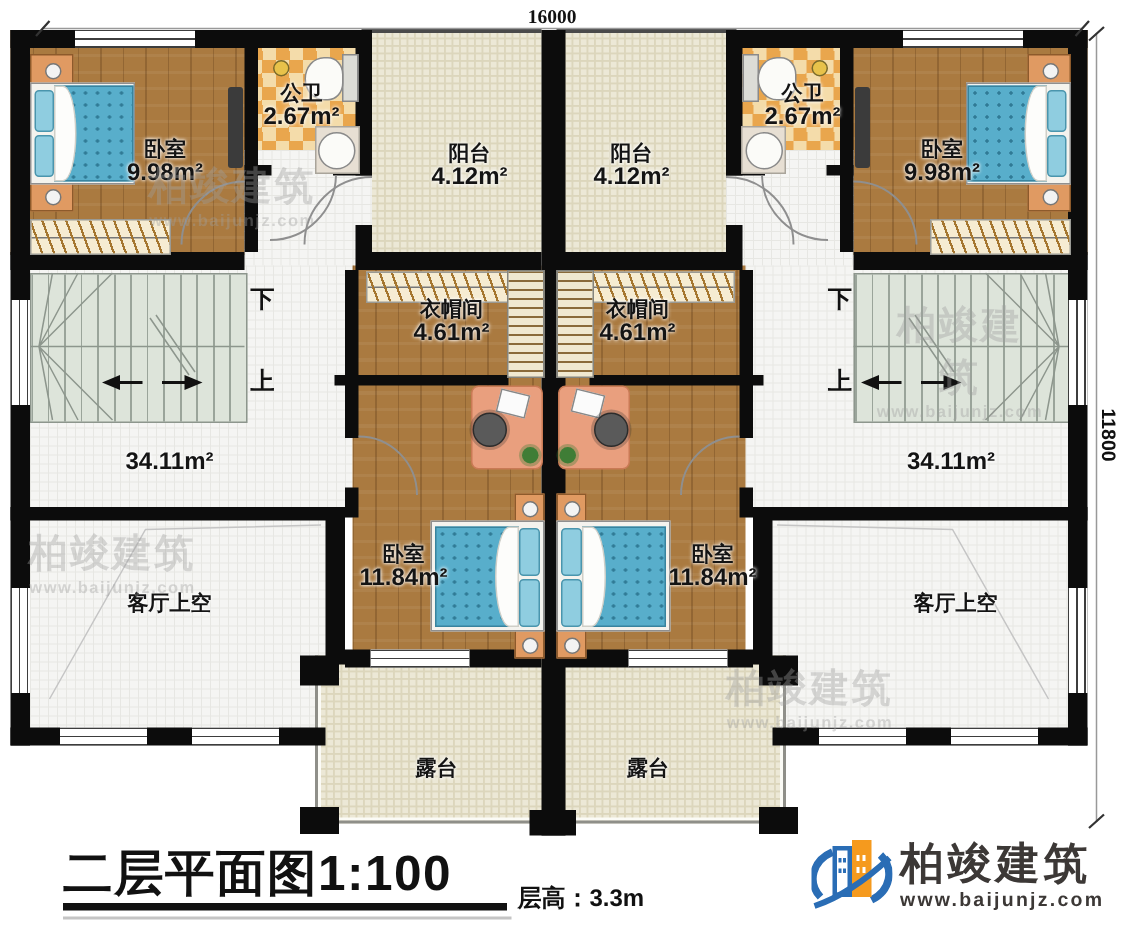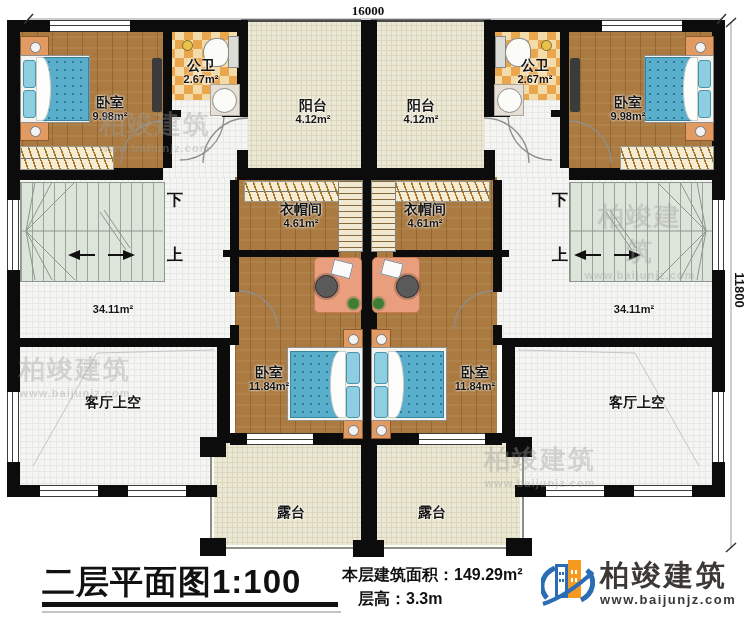--- a/index.html
+++ b/index.html
@@ -49,21 +49,21 @@
   .basin{background:#fbfbf8;border:1px solid #8a8a8a;border-radius:50%;}
   .lamp{background:#e8c24a;border:1px solid #7a6a2a;border-radius:50%;}
   .desk{background:#e99f7e;border:1px solid #c97a55;border-radius:5px;}
   .laptop{background:#fbfbfb;border:1px solid #888;transform:rotate(14deg);}
   .chair{background:#5a5a5a;border:1px solid #2c2c2c;border-radius:50%;box-shadow:0 0 0 2px rgba(40,40,40,.25);}
   .plant{background:#3f7d36;border-radius:50%;box-shadow:0 0 0 2px rgba(63,125,54,.35);}
   
   .lab{transform:translate(-50%,-50%);text-align:center;color:#141414;font-weight:bold;white-space:nowrap;
     text-shadow:0 0 3px rgba(255,255,255,.95),0 0 2px rgba(255,255,255,.95);line-height:1.15;}
   .lab .nm{font-size:14px;}
-  .lab .ar{font-size:11px;}
+  .lab .ar{font-size:16px;}
   .stairlab{transform:translate(-50%,-50%);font-size:16px;font-weight:bold;color:#111;}
   .dim{font-size:13px;font-weight:bold;color:#111;}
   .wm{color:#9f9f9f;opacity:.38;text-align:center;pointer-events:none;}
   .wm .w1{font-size:26px;font-weight:bold;letter-spacing:2px;}
   .wm .w2{font-size:11px;font-weight:bold;letter-spacing:1px;}
   
   .title{font-size:33px;font-weight:bold;color:#111;letter-spacing:1px;white-space:nowrap;}
   .uline1{background:#111;}
   .uline2{background:#c4c4c4;}
   .spec{font-size:16px;font-weight:bold;color:#111;white-space:nowrap;}
@@ -341,24 +341,21 @@
     <div class="w1">柏竣建筑</div>
       <div class="w2">www.baijunjz.com</div>
     </div>
 
   <div class="abs title" style="left:42px;top:560px;">
     <span>二层平面图</span><span>1:100</span>
   </div>
   <div class="abs uline1" style="left:42px;top:602px;width:296px;height:5px;"></div>
   <div class="abs uline2" style="left:42px;top:611px;width:299px;height:2px;"></div>
 
-  <div class="abs spec" style="left:342px;top:565px;">
-    <span>本层建筑面积：</span><span>149.29m²</span>
-  </div>
-  <div class="abs spec" style="left:358px;top:589px;text-align:center;">
+  <div class="abs spec" style="left:345px;top:589px;text-align:center;">
     <span>层高：</span><span>3.3m</span>
   </div>
 
   <svg class="abs" style="left:541px;top:554px;" width="54" height="56" viewBox="0 0 54 56">
     <path d="M6 44 A24 20 0 0 1 14 14" stroke="#2a6db5" stroke-width="5" fill="none"></path>
     <path d="M46 16 A24 20 0 0 1 40 46" stroke="#2a6db5" stroke-width="5" fill="none"></path>
     <rect x="14" y="10" width="13px" height="34" fill="#2a6db5"></rect>
     <rect x="17" y="13" width="7" height="28" fill="#ffffff"></rect>
     <rect x="27" y="6" width="13" height="38" fill="#f59a1e"></rect>
     <rect x="30" y="16" width="2" height="4" fill="#fff"></rect>

